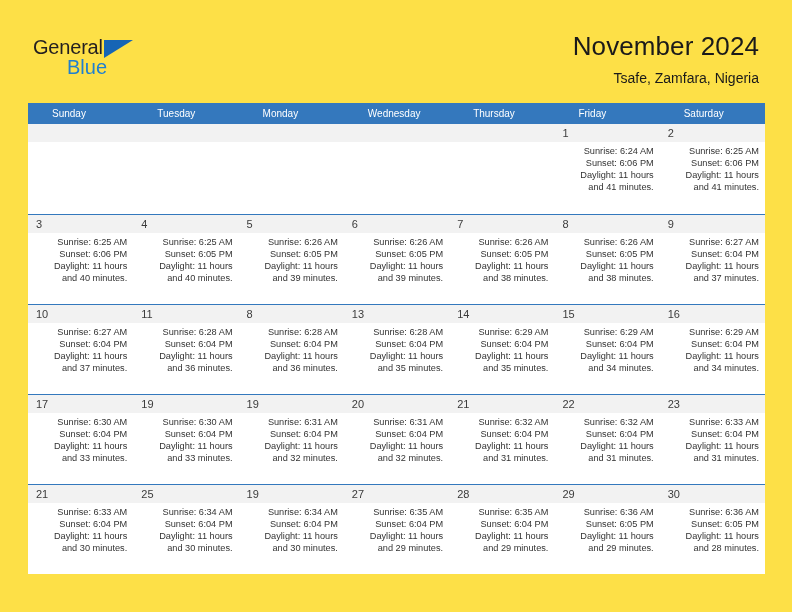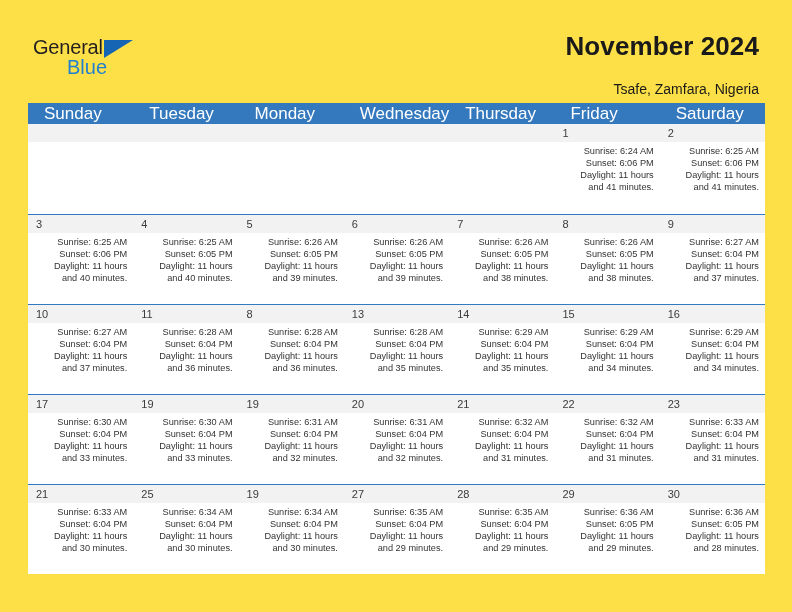--- a/index.html
+++ b/index.html
@@ -65,53 +65,53 @@
 
   .title-block {
     position: absolute;
     right: 33px;
     top: 30px;
     text-align: right;
   }
   .cal-title {
     font-size: 26px;
     color: #1a1a1a;
-    font-weight: bold;
+    font-weight: normal;
     line-height: 32px;
     margin: 0;
     letter-spacing: 0.1px;
   }
   .cal-subtitle {
     font-size: 14px;
     color: #1a1a1a;
     line-height: 20px;
-    margin: 17px 0 0 0;
+    margin: 6px 0 0 0;
     font-weight: normal;
   }
 
   
   .calendar {
     position: absolute;
     left: 28px;
     top: 103px;
     width: 737px;
   }
 
   .weekday-header {
     display: flex;
     width: 100%;
     background: #3478bd;
     height: 21px;
   }
   .weekday-cell {
     flex: 1 1 0;
     color: #ffffff;
-    font-size: 17px;
+    font-size: 10px;
     line-height: 21px;
-    padding-left: 16px;
+    padding-left: 24px;
     overflow: hidden;
     white-space: nowrap;
   }
 
   .week-row {
     display: flex;
     width: 100%;
     height: 90px;
     border-top: 1px solid #3478bd;
   }

